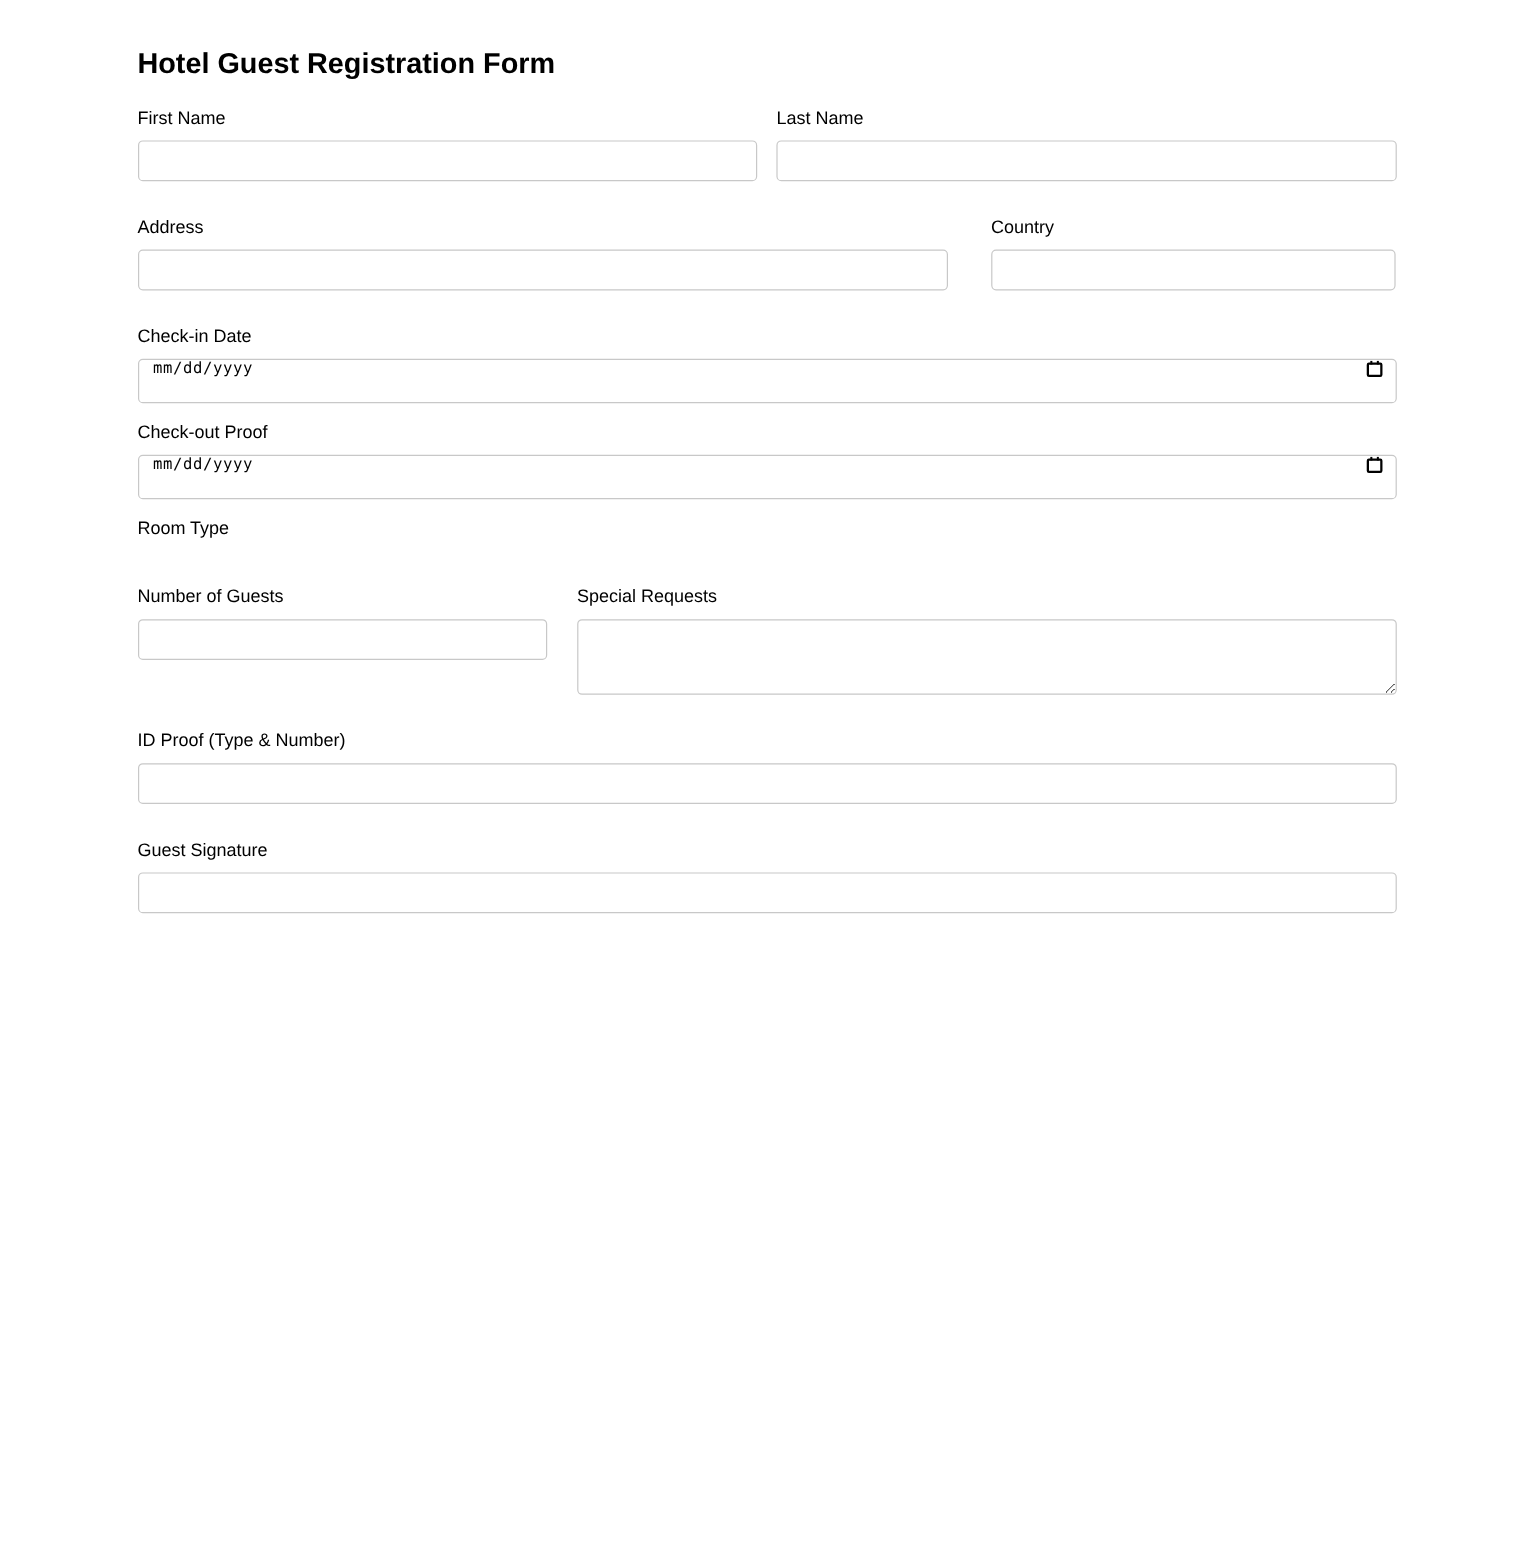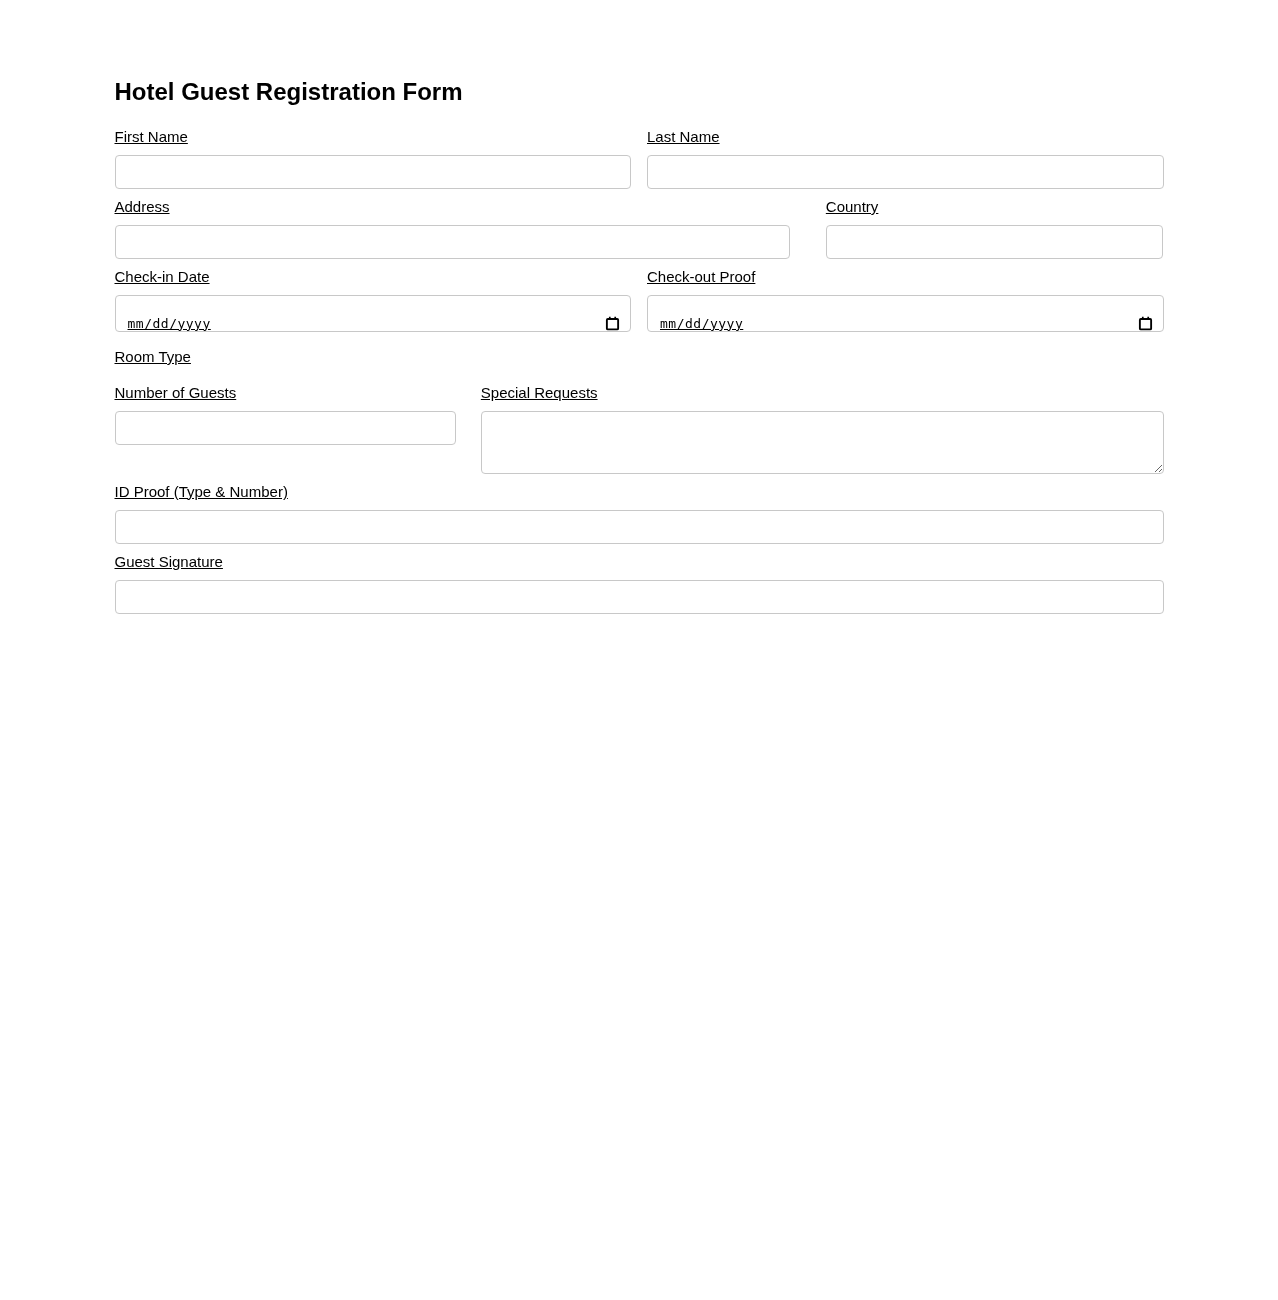--- a/index.html
+++ b/index.html
@@ -11,39 +11,38 @@
     color: #000000;
   }
   .page {
     width: 1278px;
     min-height: 1300px;
     background: #ffffff;
   }
   .container {
     width: 1049px;
     margin: 0 auto;
-    padding-top: 78px;
+    padding-top: 40px;
   }
   h1.form-title {
     font-size: 24px;
     line-height: 1.2;
     font-weight: bold;
     margin: 0 0 21px 0;
     color: #000000;
   }
   .row {
     display: grid;
     gap: 16px;
-    margin-bottom: 9px;
+    margin-bottom: 30px;
     align-items: start;
-    text-decoration: underline;
   }
   .cols-2   { grid-template-columns: 1fr 1fr; }
   .cols-2-1 { grid-template-columns: 2fr 1fr; gap: 36px; }
-  .cols-3   { grid-template-columns: 1fr 1fr; }
+  .cols-3   { grid-template-columns: 1fr; }
   .cols-1-2 { grid-template-columns: 1fr 2fr; gap: 25px; }
   .cols-1   { grid-template-columns: 1fr; }
   .field label {
     display: block;
     font-size: 15px;
     line-height: 17px;
     margin-bottom: 10px;
     color: #000000;
   }
   .input {
@@ -59,21 +58,21 @@
   }
   textarea.input {
     height: 63px;
     padding: 6px 10px;
     resize: both;
     display: block;
   }
   .date-input, .select-input {
     height: 37px;
     display: flex;
-    align-items: flex-end;
+    align-items: flex-start;
     justify-content: space-between;
     padding: 0 10px 0 12px;
     cursor: default;
     user-select: none;
   }
   .date-text {
     font-family: "DejaVu Sans Mono", monospace;
     font-size: 13px;
     letter-spacing: 0.5px;
     color: #000000;

